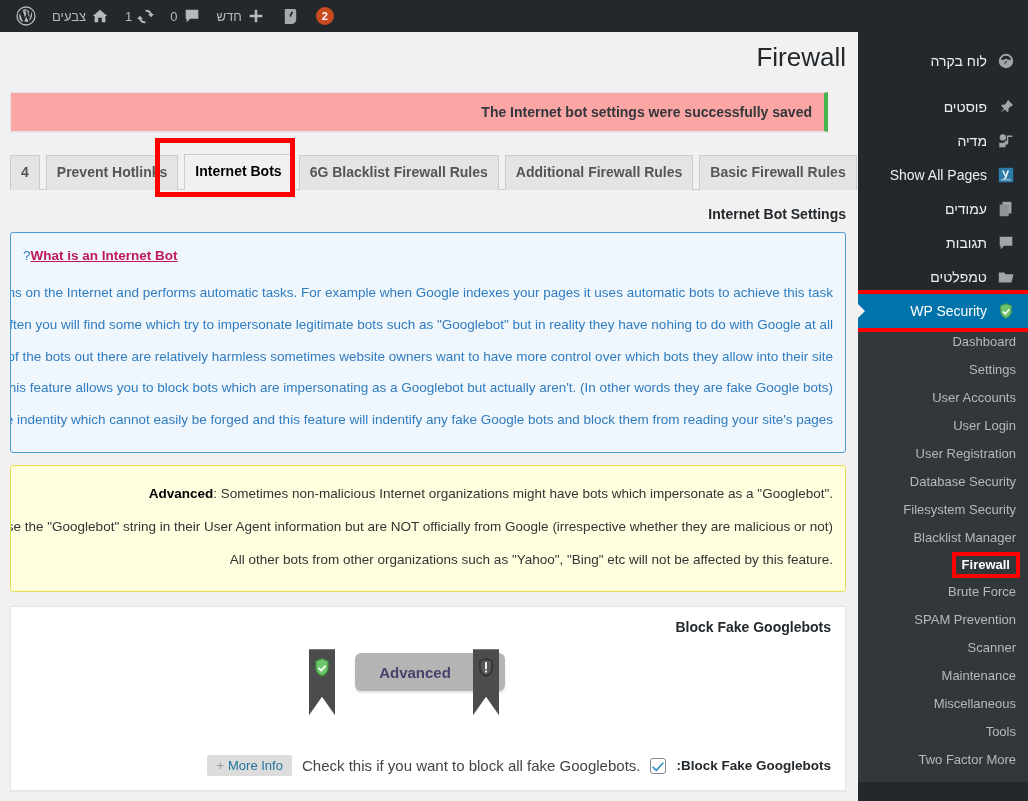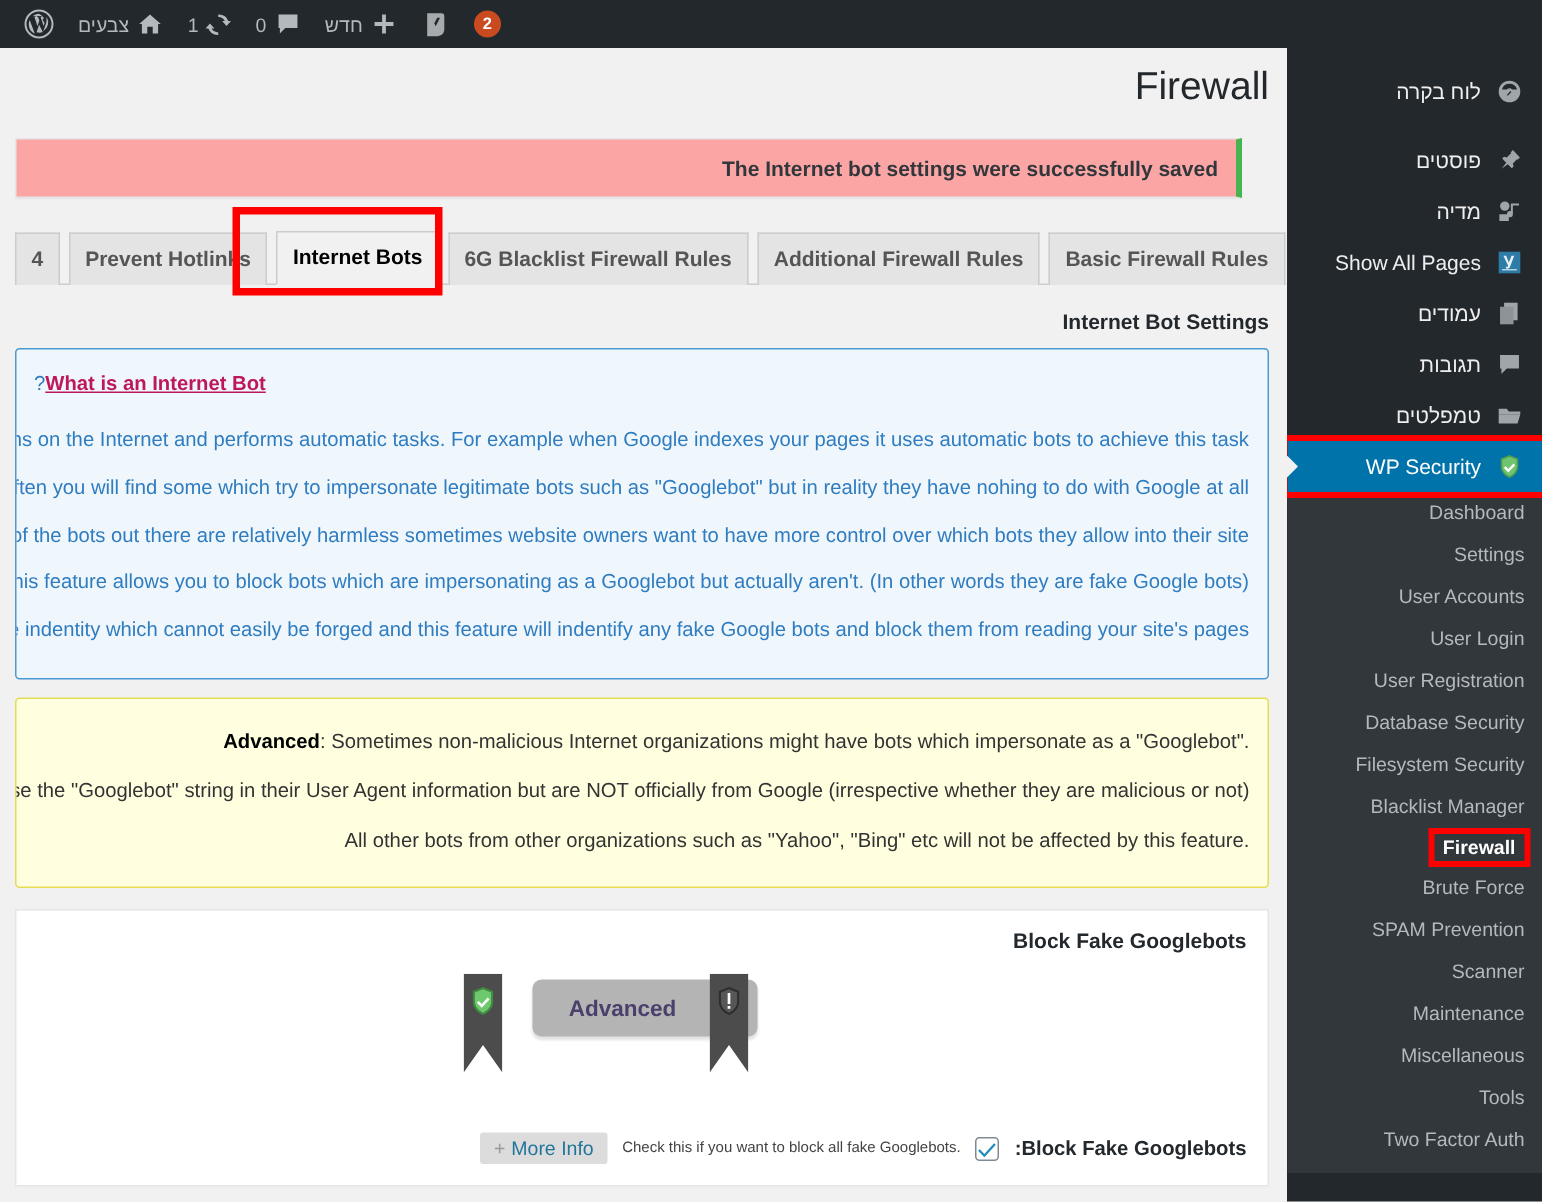--- a/index.html
+++ b/index.html
@@ -246,21 +246,21 @@
     font-size: 13.5px; font-weight: bold; color: #23282d;
     white-space: nowrap;
   }
   .chk {
     width: 16px; height: 16px; border: 1px solid #7e8993;
     background: #fff; border-radius: 3px;
     display: inline-flex; align-items: center; justify-content: center;
     flex: 0 0 16px;
   }
   .chk svg { display: block; }
-  .setting-desc { font-size: 10px; color: #444; white-space: nowrap; }
+  .setting-desc { font-size: 15px; color: #444; white-space: nowrap; }
   .more-info-btn {
     background: #dcdcdc; color: #21759b;
     font-size: 13px; padding: 3px 9px;
     border: none; border-radius: 2px;
     cursor: pointer; white-space: nowrap;
     font-family: "Liberation Sans", sans-serif;
   }
   .more-info-btn .plus { color: #999; padding-right: 4px; }
 </style>
 </head>
@@ -417,21 +417,21 @@
     <div class="submenu-item"><span>Blacklist Manager</span></div>
     <div class="submenu-item current" style="padding:4px 0;">
       <span class="redbox" style="display:inline-block;padding:1px 6px;">Firewall</span>
     </div>
     <div class="submenu-item"><span>Brute Force</span></div>
     <div class="submenu-item"><span>SPAM Prevention</span></div>
     <div class="submenu-item"><span>Scanner</span></div>
     <div class="submenu-item"><span>Maintenance</span></div>
     <div class="submenu-item"><span>Miscellaneous</span></div>
     <div class="submenu-item"><span>Tools</span></div>
-    <div class="submenu-item"><span>Two Factor Auth</span></div>
+    <div class="submenu-item"><span>Two Factor More</span></div>
   </div>
 </div>
 
 <div id="wpbody">
   <div class="wrap">
 
     <h1 class="page-title">Firewall</h1>
 
     <div class="notice-success">
       <p>The Internet bot settings were successfully saved</p>

